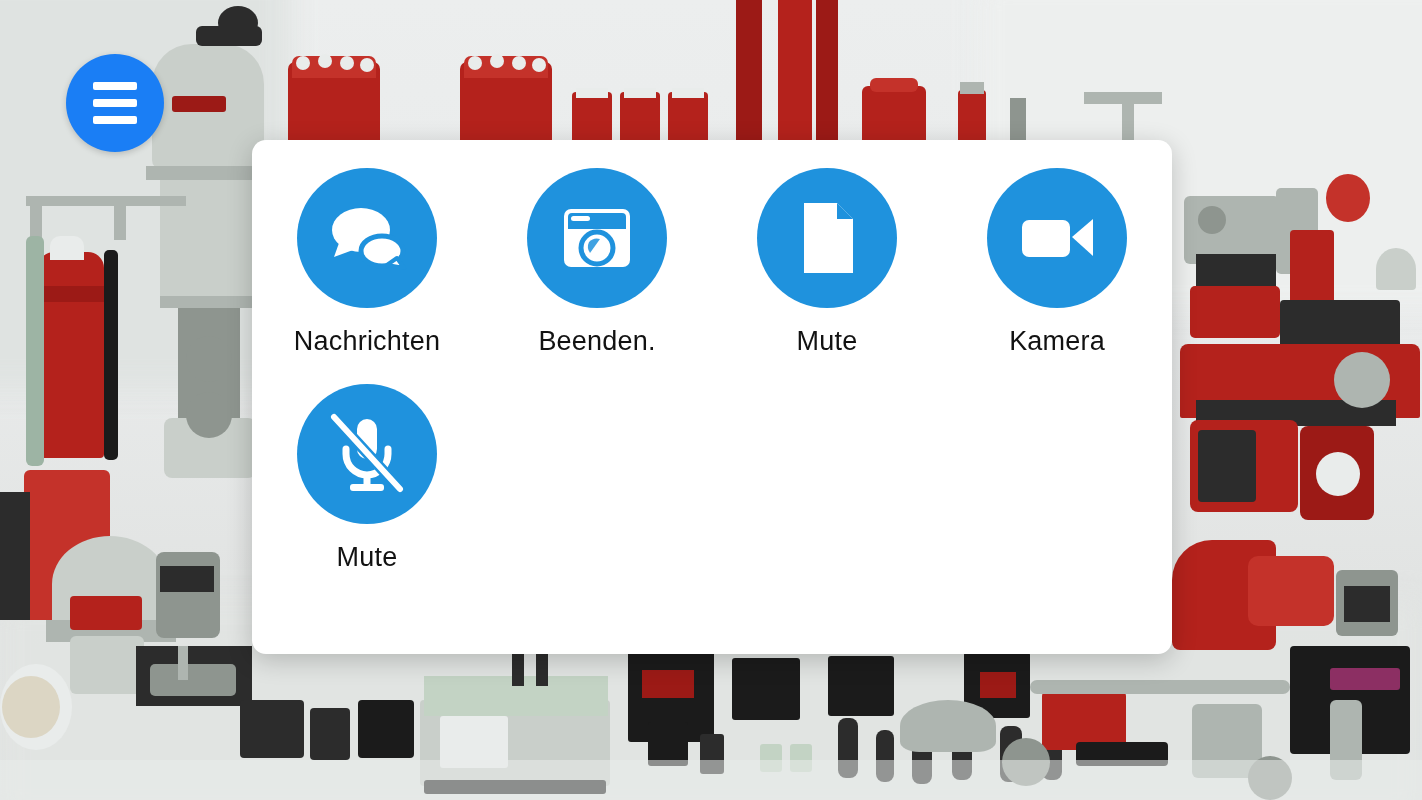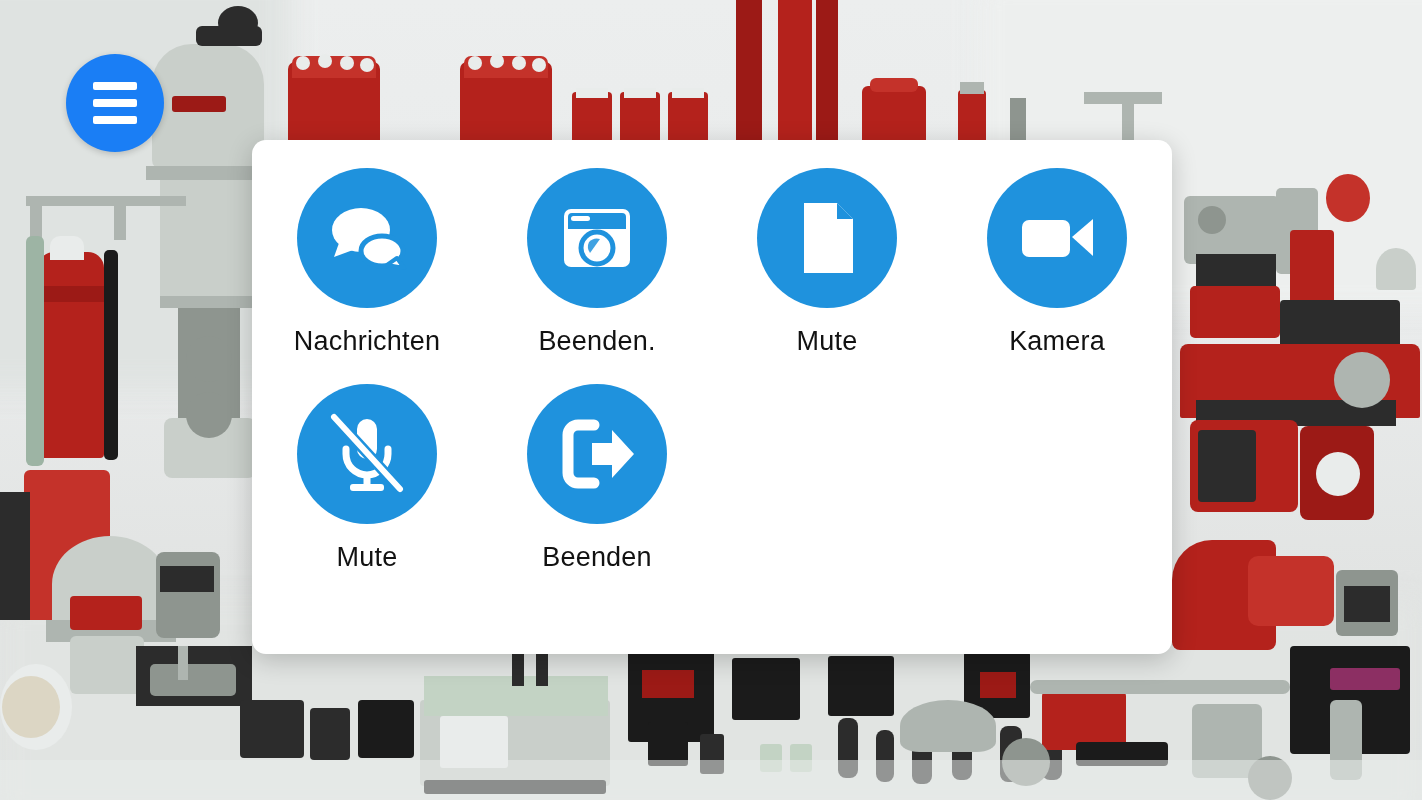--- a/index.html
+++ b/index.html
@@ -360,27 +360,18 @@
             <path d="M22 38 v5 a21 21 0 0 0 42 0 v-5" fill="none" stroke="#ffffff" stroke-width="7" stroke-linecap="round"></path>
             <rect x="39.5" y="62" width="7" height="13" fill="#ffffff"></rect>
             <rect x="26" y="73" width="34" height="7" rx="3" fill="#ffffff"></rect>
             <line x1="10" y1="6" x2="76" y2="78" stroke="#1f92dd" stroke-width="11" stroke-linecap="round"></line>
             <line x1="10" y1="6" x2="76" y2="78" stroke="#ffffff" stroke-width="6" stroke-linecap="round"></line>
           </svg>
         </div>
         <div class="label">Mute</div>
       </div>
 
-      <div class="cell">
-        <div class="circle">
-          <svg width="86" height="86" viewBox="0 0 86 86">
-            <path d="M40 14 H24 a10 10 0 0 0 -10 10 v38 a10 10 0 0 0 10 10 h16" fill="none" stroke="#ffffff" stroke-width="11" stroke-linecap="round"></path>
-            <path d="M38 32 h20 v-13 l22 24 l-22 24 v-13 h-20 z" fill="#ffffff"></path>
-          </svg>
-        </div>
-        <div class="label">Beenden</div>
-      </div>
 
     </div>
 
   </div>
 
 </div>
 
 </body></html>

